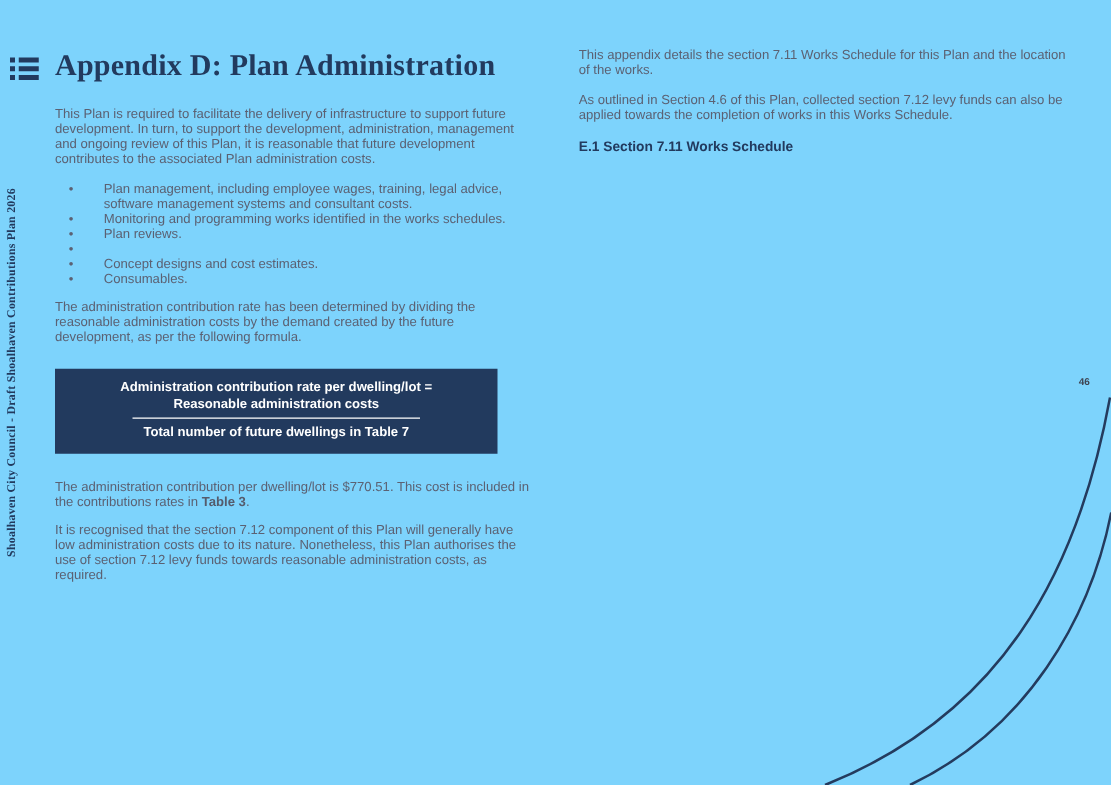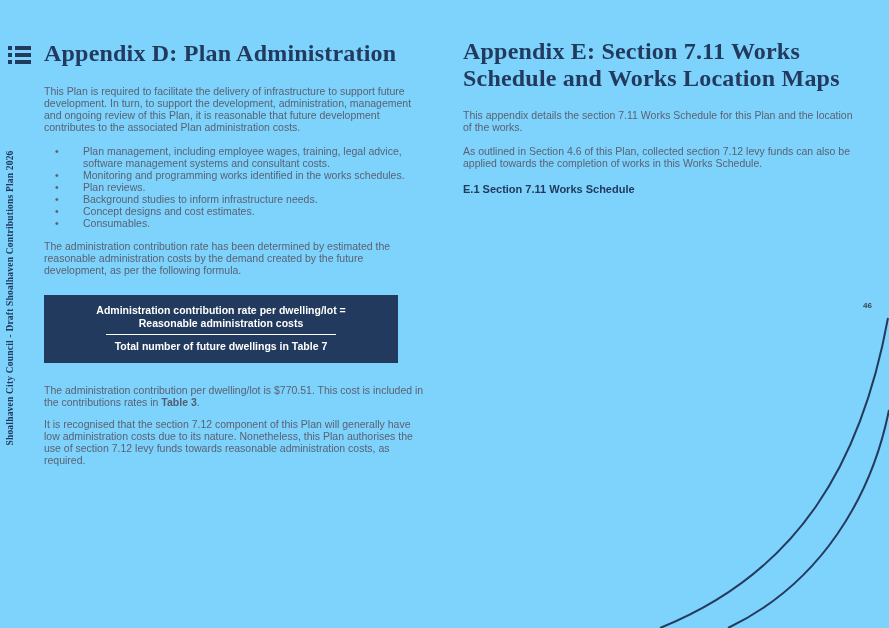--- a/index.html
+++ b/index.html
@@ -85,48 +85,46 @@
       <li>
           <span class="marker">•</span>
           <span>Monitoring and programming works identified in the works schedules.</span>
         </li>
       <li>
           <span class="marker">•</span>
           <span>Plan reviews.</span>
         </li>
       <li>
           <span class="marker">•</span>
-          <span>Background studies to inform infrastructure needs.</span>
         </li>
       <li>
           <span class="marker">•</span>
           <span>Concept designs and cost estimates.</span>
         </li>
       <li>
           <span class="marker">•</span>
           <span>Consumables.</span>
         </li>
     </ul>
 
-    <p class="body-text rate-para">The administration contribution rate has been determined by estimated the reasonable administration costs by the demand created by the future development, as per the following formula.</p>
+    <p class="body-text rate-para">The administration contribution rate has been determined by dividing the reasonable administration costs by the demand created by the future development, as per the following formula.</p>
 
     <div class="formula-box">
       <div>Administration contribution rate per dwelling/lot =</div>
       <div>Reasonable administration costs</div>
       <div class="divider"></div>
       <div>Total number of future dwellings in Table 7</div>
     </div>
 
     <p class="body-text cost-para"><span>The administration contribution per dwelling/lot is $770.51. This cost is included in the contributions rates in </span><span class="bold-navy">Table 3</span><span>.</span></p>
 
     <p class="body-text last-para">It is recognised that the section 7.12 component of this Plan will generally have low administration costs due to its nature. Nonetheless, this Plan authorises the use of section 7.12 levy funds towards reasonable administration costs, as required.</p>
   </div>
 
   <div class="col-right">
-    <h1>Appendix E: Section 7.11 Works Schedule and Works Location Maps</h1>
     <p class="body-text">This appendix details the section 7.11 Works Schedule for this Plan and the location of the works.</p>
     <p class="body-text">As outlined in Section 4.6 of this Plan, collected section 7.12 levy funds can also be applied towards the completion of works in this Works Schedule.</p>
     <p class="subheading">E.1 Section 7.11 Works Schedule</p>
   </div>
 
   <div class="page-num">46</div>
 
   <svg class="curves" viewBox="0 0 889 628">
     <path d="M 888 318 C 862 460, 800 572, 660 628" fill="none" stroke="#243b5e" stroke-width="2"></path>
     <path d="M 889 410 C 872 495, 822 583, 728 628" fill="none" stroke="#243b5e" stroke-width="2"></path>

